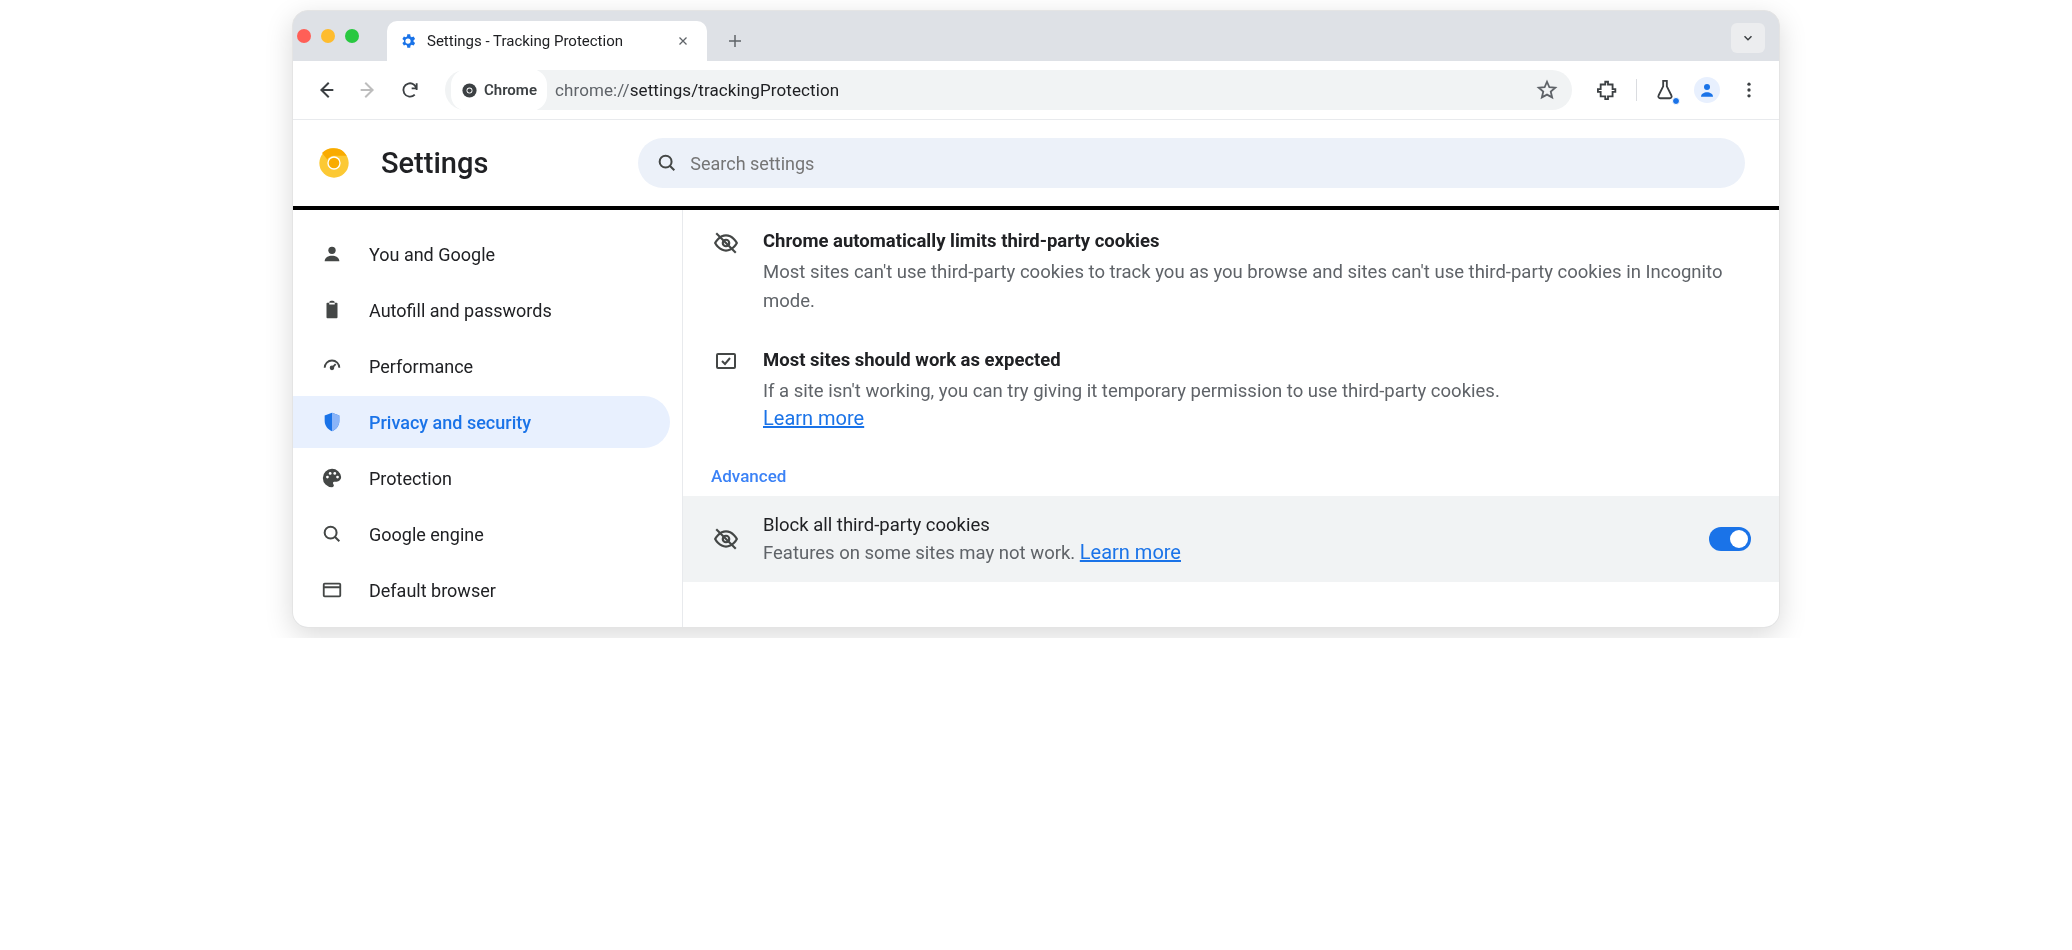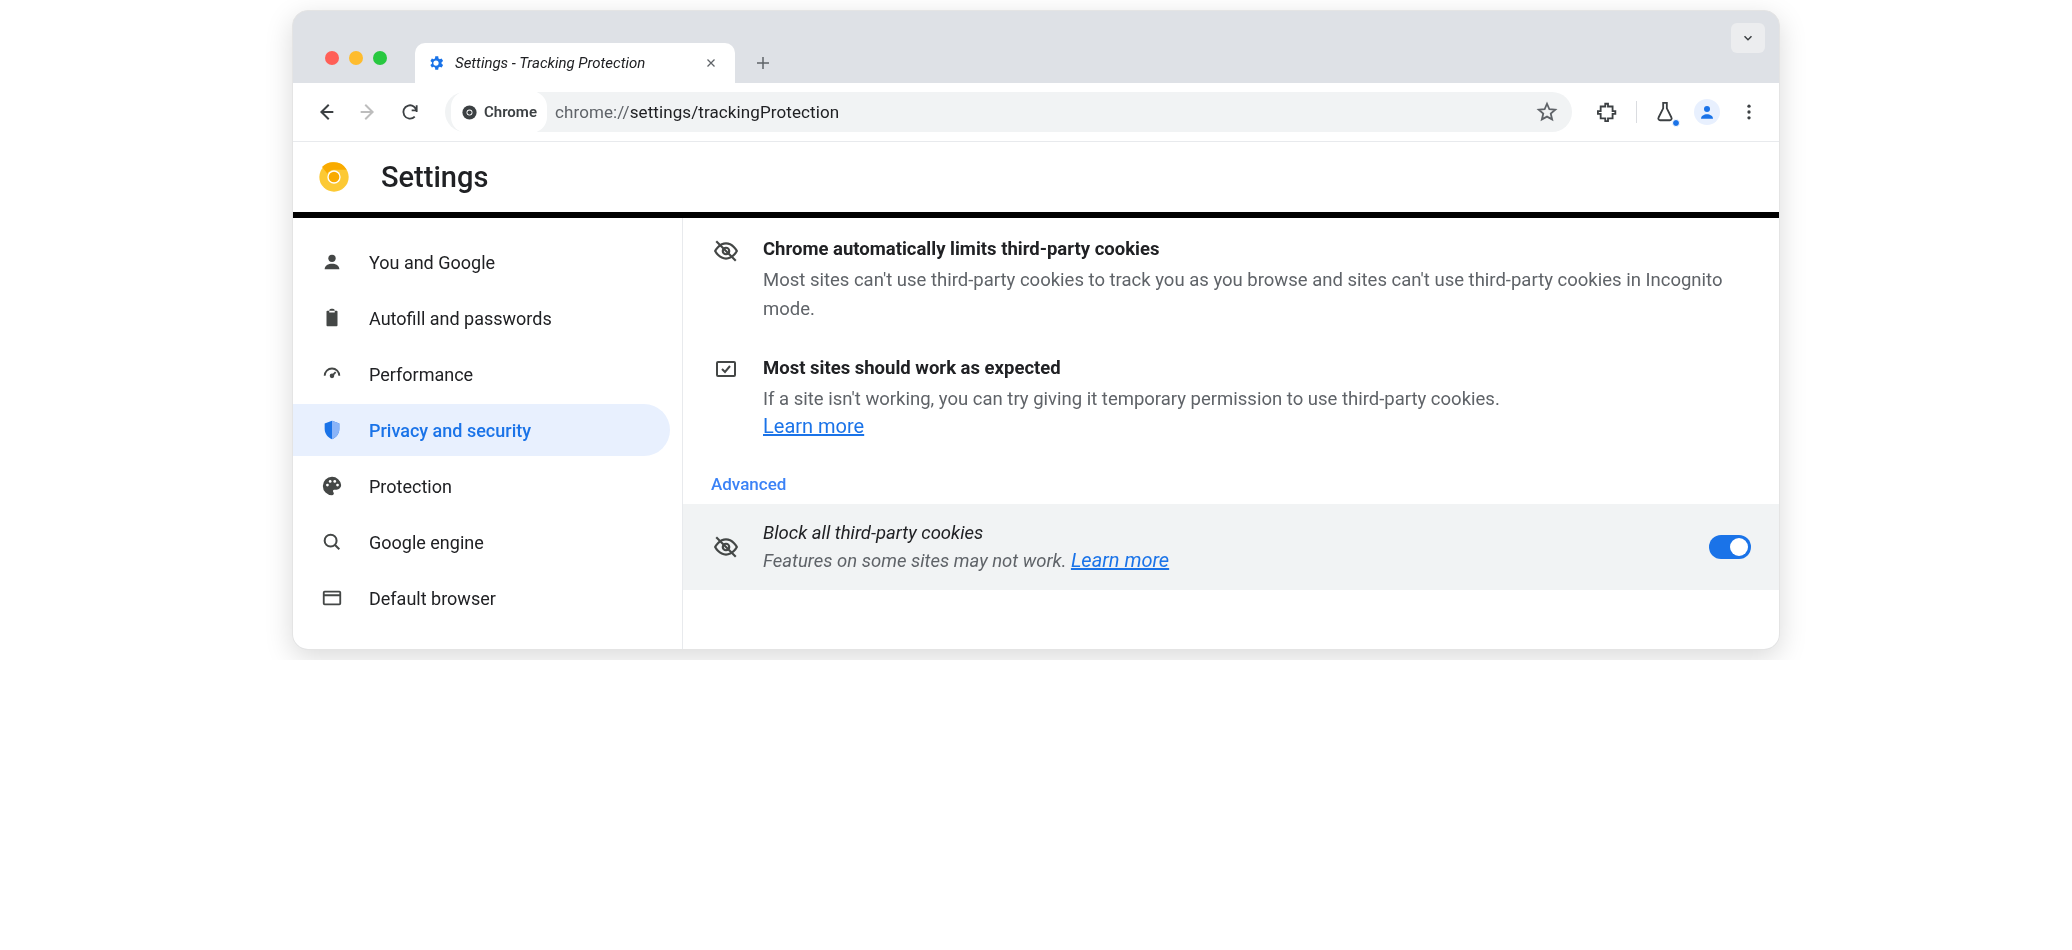--- a/index.html
+++ b/index.html
@@ -7,26 +7,25 @@
   .window {
     width: 1488px;
     border-radius: 16px;
     background: #dee1e6;
     box-shadow: 0 8px 28px rgba(0,0,0,0.15);
     overflow: hidden;
     border: 1px solid #e4e4e4;
   }
   
   .tabstrip {
-    height: 72px;
+    height: 50px;
     display: flex;
     align-items: flex-end;
-    padding: 8px 10px 0 32px;
+    padding: 8px 10px 0 4px;
     position: relative;
-    font-style: italic;
   }
   .traffic { display: flex; gap: 10px; align-items: center; margin-right: 28px; margin-bottom: 18px; }
   .dot { width: 14px; height: 14px; border-radius: 50%; }
   .dot.red { background:#ff5f57; }
   .dot.yellow { background:#febc2e; }
   .dot.green { background:#28c840; }
   .tab {
     background:#fff; height: 40px; border-radius: 10px 10px 0 0;
     display:flex; align-items:center; padding: 0 12px; gap:10px;
     min-width: 320px; max-width: 340px;
@@ -63,42 +62,42 @@
   }
   .chrome-logo { width:34px; height:34px; display:flex; align-items:center; justify-content:center;}
   .header h1 { font-size:29px; font-weight:500; color:#202124; }
   .search-wrap { flex:1; margin-left: 120px; margin-right: 10px;}
   .search {
     background:#ecf1f9; border-radius:26px; height:50px; display:flex; align-items:center; padding:0 18px; gap:12px; color:#444746;
   }
   .search input { border:0; background:transparent; font-size:18px; color:#444746; outline:none; flex:1;}
   .search svg { color:#444746; }
 
-  .body { flex:1; display:flex; border-top:6px solid #000000; overflow:hidden;}
+  .body { flex:1; display:flex; border-top:4px solid #000000; overflow:hidden;}
   .sidebar { width:390px; border-right:1px solid #e8eaed; padding-top:14px; }
   .side-item {
     display:flex; align-items:center; gap:24px; height:52px; padding:0 26px; margin:4px 12px 4px 12px;
     font-size:18px; color:#202124; border-radius:0 26px 26px 0; cursor:pointer;
     margin-left:0; padding-left:26px;
   }
   .side-item .icon { width:26px; color:#444746; display:flex; align-items:center; justify-content:center;}
   .side-item.active { background:#e8f0fe; color:#1a73e8; font-weight:500;}
   .side-item.active .icon { color:#1a73e8; }
 
   .main { flex:1; overflow:auto; }
   .card-row { display:flex; gap:22px; padding:20px 28px 14px 28px;}
   .card-row .row-icon { width:30px; padding-top:0px; color:#444746; display:flex; justify-content:center;}
   .card-row .row-body { flex:1; }
   .row-title { font-size:18.5px; color:#202124; margin-bottom:6px;font-weight:bold;}
   .row-desc { font-size:18.5px; color:#5f6368; line-height:1.55;}
   .learn { color:#1a73e8; text-decoration:underline; cursor:pointer; font-size:20px;}
   
   .section-label { font-size:17px; color:#3b82f6; font-weight:500; padding: 22px 28px 10px 28px;}
   
-  .adv-row { background:#f1f3f4; display:flex; align-items:center; padding:18px 28px; gap:22px;font-style:italic;}
+  .adv-row { background:#f1f3f4; display:flex; align-items:center; padding:18px 28px; gap:22px;}
   .adv-row .row-icon { width:30px; color:#444746; display:flex; justify-content:center;}
   .adv-body { flex:1;}
   .adv-title { font-size:18.5px; color:#202124; margin-bottom:4px;}
   .adv-desc { font-size:18.5px; color:#5f6368;}
   .switch {
     width:42px; height:24px; background:#1a73e8; border-radius:12px; position:relative; cursor:pointer; flex-shrink:0;
   }
   .switch::after {
     content:""; position:absolute; right:3px; top:3px; width:18px; height:18px; background:#fff; border-radius:50%;
   }
@@ -211,20 +210,29 @@
     <div class="header">
       <div class="chrome-logo">
         <svg width="32" height="32" viewBox="0 0 48 48">
             <circle cx="24" cy="24" r="22" fill="#fcc934"></circle>
             <path d="M24 2a22 22 0 0119 11H24a11 11 0 00-9.8 6L6 9A22 22 0 0124 2z" fill="#f9ab00"></path>
             <circle cx="24" cy="24" r="10" fill="#fff"></circle>
             <circle cx="24" cy="24" r="8" fill="#f9ab00"></circle>
           </svg>
       </div>
       <h1>Settings</h1>
+      <div class="search-wrap">
+        <div class="search">
+          <svg width="22" height="22" viewBox="0 0 24 24" fill="none" stroke="#444746" stroke-width="2.2">
+              <circle cx="10.5" cy="10.5" r="6.5"></circle>
+              <path d="M20 20l-5-5"></path>
+            </svg>
+          <input placeholder="Search settings" style="">
+        </div>
+      </div>
     </div>
 
     <div class="body">
 
       <div class="sidebar">
         <div class="side-item">
           <span class="icon">
               <svg width="22" height="22" viewBox="0 0 24 24" fill="#444746">
                 <circle cx="12" cy="8" r="4"></circle>
                 <path d="M4 20c0-4 4-6 8-6s8 2 8 6z"></path>

